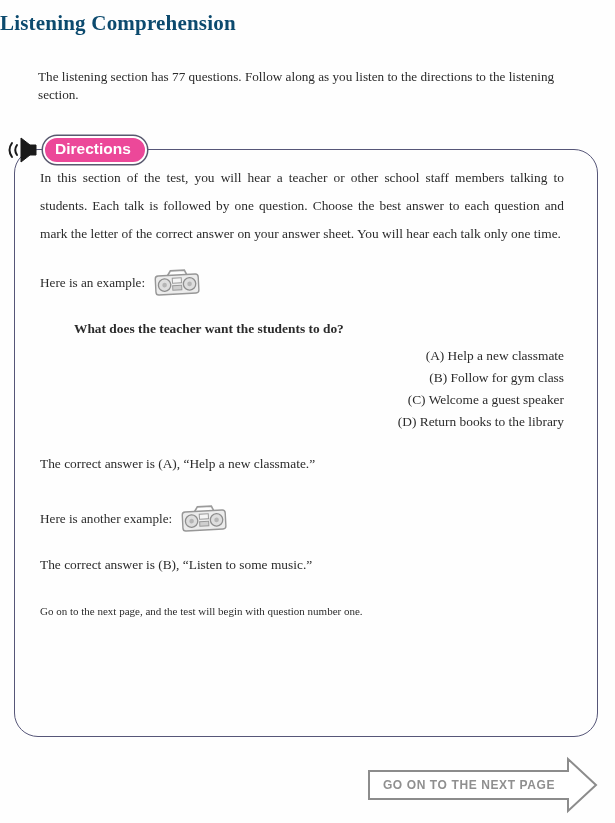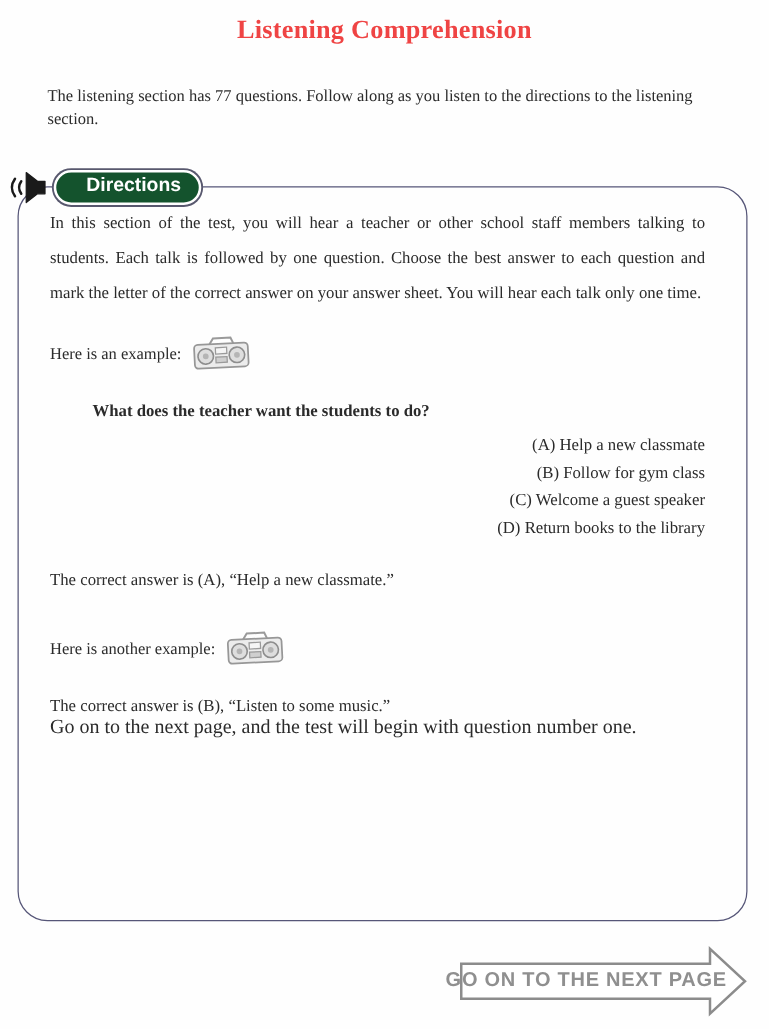--- a/index.html
+++ b/index.html
@@ -8,24 +8,24 @@
     position: relative;
     width: 615px;
     height: 823px;
     margin: 0 auto;
     background: #fefefe;
     font-family: "Liberation Serif", serif;
     color: #2b2b2b;
     overflow: hidden;
   }
   .page-title {
-    text-align: center;
+    text-align: left;
     font-size: 21px;
     font-weight: bold;
-    color: #ef4444;
+    color: #0c4a6e;
     padding-top: 11px;
     letter-spacing: 0.2px;
   }
   .intro {
     margin: 32px 38px 0 38px;
     font-size: 13.2px;
     line-height: 18px;
   }
   
   .dir-box {
@@ -42,26 +42,26 @@
     position: absolute;
     left: 5px;
     top: 135px;
     display: flex;
     align-items: center;
     z-index: 3;
   }
   .speaker-icon { width: 36px; height: 30px; display: block; }
   .pill {
     display: inline-block;
-    background: #14532d;
+    background: #ec4899;
     color: #ffffff;
     font-family: "Liberation Sans", sans-serif;
     font-weight: bold;
     font-size: 15.5px;
-    padding: 2px 14px 4px 24px;
+    padding: 2px 14px 4px 10px;
     border-radius: 15px;
     border: 2px solid #ffffff;
     box-shadow: 0 0 0 1.5px #58586e;
     margin-left: 2px;
   }
   .dir-para {
     text-align: justify;
     font-size: 13.4px;
     line-height: 28px;
   }
@@ -76,21 +76,21 @@
   .q-block { margin: 20px 0 0 34px; }
   .q-text {
     font-weight: bold;
     font-size: 13.4px;
     line-height: 22px;
     margin-bottom: 5px;
   }
   .opt { font-size: 13.4px; line-height: 22px; text-align: right; }
   .answer-line { margin-top: 23px; font-size: 13.4px; }
   .answer-line.second { margin-top: 23px; }
-  .closing-line { font-size: 16px; }
+  .closing-line { margin-top: 32px; font-size: 11px; }
   .example-row.second { margin-top: 32px; }
   
   .next-arrow {
     position: absolute;
     left: 365px;
     top: 755px;
     width: 236px;
     height: 60px;
   }
   .next-arrow svg { position: absolute; left: 0; top: 0; }
@@ -98,21 +98,21 @@
     position: absolute;
     left: 6px;
     top: 16px;
     width: 196px;
     height: 28px;
     display: flex;
     align-items: center;
     justify-content: center;
     font-family: "Liberation Sans", sans-serif;
     font-weight: bold;
-    font-size: 16px;
+    font-size: 12px;
     letter-spacing: 0.6px;
     color: #8f8f8f;
     white-space: nowrap;
   }
 </style>
 </head>
 <body>
 
 <div class="page">
 

